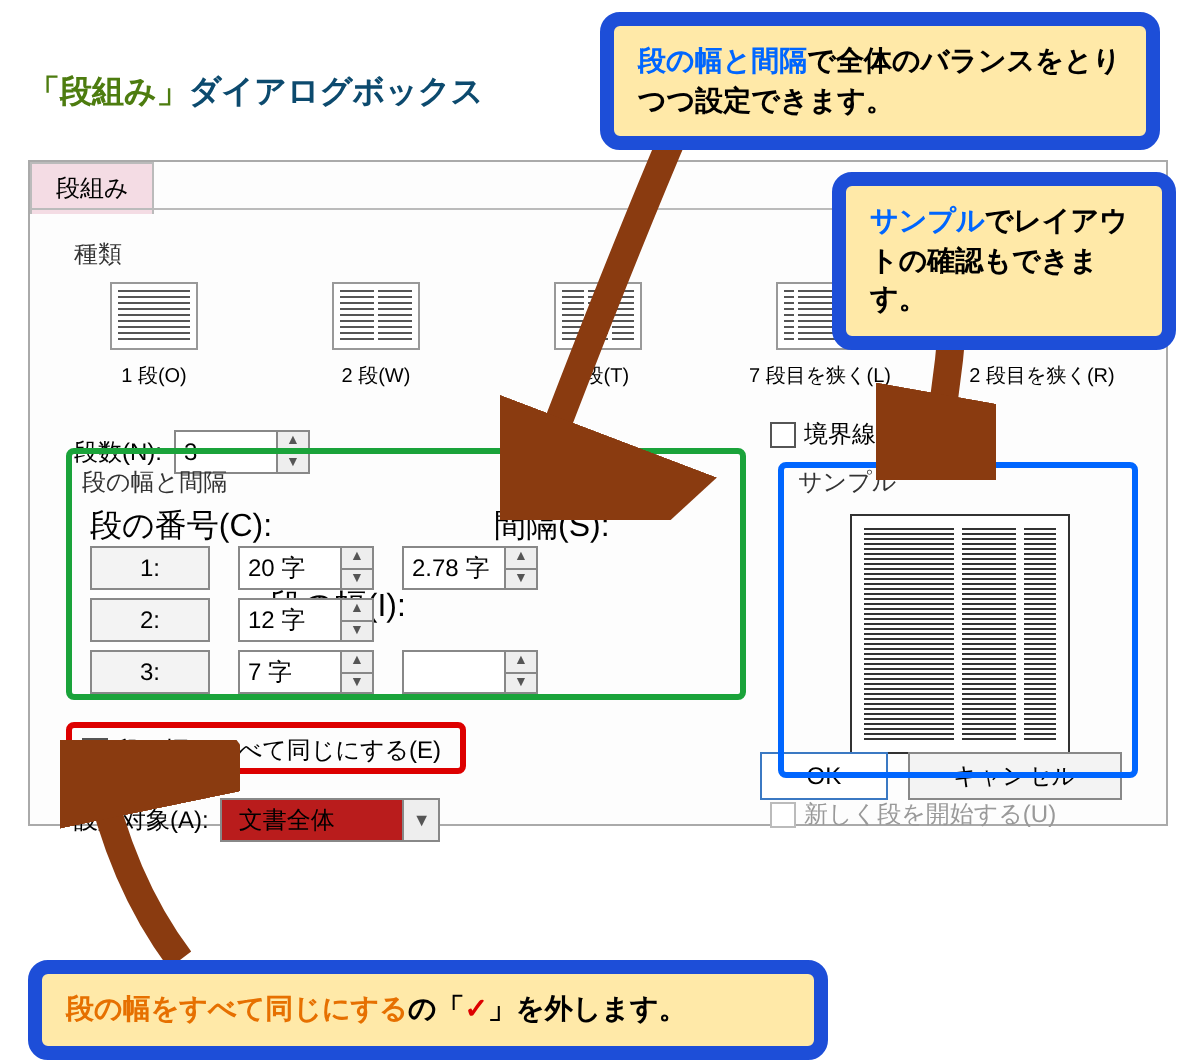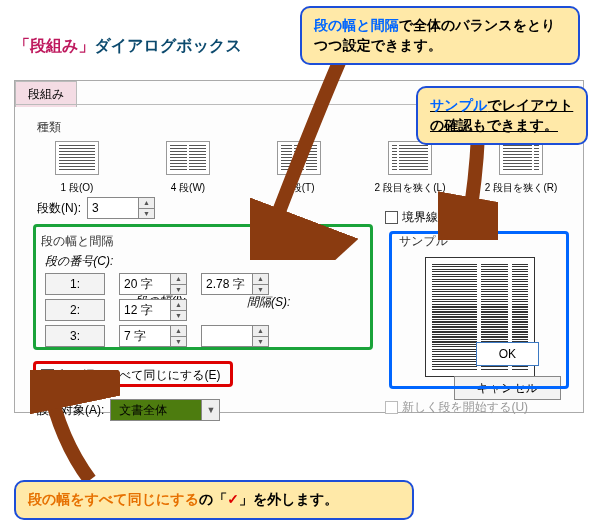--- a/index.html
+++ b/index.html
@@ -9,40 +9,40 @@
     font-size: 12px;
     background: #fff;
     width: 600px;
     height: 530px;
     position: relative;
     overflow: hidden;
   }
   .callout {
     position: absolute;
     background: #ffe9a8;
-    border: 2px solid #1d4ed8;
+    border: 7px solid #1d4ed8;
     border-radius: 10px;
     padding: 8px 12px;
     font-size: 14px;
     font-weight: bold;
     line-height: 1.4;
     color: #000;
     z-index: 20;
   }
   .callout .blue { color: #0066ff; }
   .callout .red { color: #d00; }
   .callout .orange { color: #e67000; }
   .title-red {
     position: absolute;
     left: 14px; top: 36px;
     font-size: 16px;
     font-weight: bold;
     z-index: 20;
   }
-  .title-red .q { color: #be185d; margin-top: 13px; }
+  .title-red .q { color: #4d7c0f; margin-top: 13px; }
   .title-red .rest { color: #0c4a6e; }
   .dialog {
     position: absolute;
     left: 14px; top: 80px;
     width: 570px; height: 333px;
     background: #fdfdfd;
     border: 1px solid #aaa;
   }
   .tab {
     position: absolute;
@@ -122,21 +122,21 @@
   }
   .red-box {
     position: absolute;
     left: 18px; top: 280px;
     width: 200px; height: 26px;
     border: 3px solid #d00;
     border-radius: 4px;
     z-index: 5;
     pointer-events: none;
   }
-  .table-head { position: absolute; font-size: 12px; font-style: italic; }
+  .table-head { position: absolute; font-size: 16px; }
   .cell-label {
     border: 1px solid #888;
     background: #f3f3f3;
     height: 22px; display: inline-flex; align-items: center;
     padding: 0 12px;
   }
   .sample-area {
     position: absolute;
     left: 395px; top: 172px;
     width: 140px; height: 128px;
@@ -150,36 +150,36 @@
   }
   .sample-page .sc { flex: 1; background: repeating-linear-gradient(#333 0 1px, transparent 1px 2.5px); }
   .btn {
     display: inline-flex; align-items: center; justify-content: center;
     height: 24px; padding: 0 22px;
     border: 1px solid #888; background: #f3f3f3;
     font-size: 12px;
   }
   .btn.primary { border: 1.5px solid #3b79c3; background: #fff; }
   .select {
-    display: inline-flex; border: 1px solid #888; background: #4d7c0f;
+    display: inline-flex; border: 1px solid #888; background: #b91c1c;
     height: 22px; align-items: center;
   }
   .select span { padding: 0 8px; min-width: 90px; }
   .select .dd { width: 18px; border-left: 1px solid #888; background: #eee; text-align: center; font-size: 9px; color: #555; line-height: 20px; }
   .disabled { color: #999; }
   svg.arrow { position: absolute; z-index: 15; pointer-events: none; }
 </style>
 </head>
 <body>
 
 <div class="callout" style="left:300px; top:6px; width:280px;">
   <span class="blue">段の幅と間隔</span><span>で全体のバランスをとりつつ設定できます。</span>
 </div>
 
-<div class="callout" style="left:416px; top:86px; width:172px;text-decoration:underline;">
+<div class="callout" style="left:416px; top:86px; width:172px;">
   <span class="blue">サンプル</span><span>でレイアウトの確認もできます。</span>
 </div>
 
 <div class="title-red">
   <span class="q">「段組み」</span><span class="rest">ダイアログボックス</span>
 </div>
 
 <div class="dialog">
   <div class="tab">段組み</div>
   <div class="tabline"></div>
@@ -191,68 +191,68 @@
       <div class="pbox">
           <div class="col"></div>
         </div>
       <div class="lbl">1 段(O)</div>
     </div>
     <div class="preset">
       <div class="pbox">
           <div class="col"></div>
           <div class="col"></div>
         </div>
-      <div class="lbl">4 段(W)</div>
+      <div class="lbl">2 段(W)</div>
     </div>
     <div class="preset">
       <div class="pbox">
           <div class="col"></div>
           <div class="col"></div>
           <div class="col"></div>
         </div>
       <div class="lbl">3 段(T)</div>
     </div>
     <div class="preset">
       <div class="pbox">
           <div class="col narrow"></div>
           <div class="col"></div>
         </div>
-      <div class="lbl">2 段目を狭く(L)</div>
+      <div class="lbl">7 段目を狭く(L)</div>
     </div>
     <div class="preset">
       <div class="pbox">
           <div class="col"></div>
           <div class="col narrow"></div>
         </div>
       <div class="lbl">2 段目を狭く(R)</div>
     </div>
   </div>
 
-  <div class="row" style="left:22px; top:116px;">
+  <div class="row" style="left:22px; top:134px;">
     <span>段数(N):</span>
     <div class="spin">
       <input value="3" style="">
       <div class="btns">
           <div>▲</div>
           <div>▼</div>
         </div>
     </div>
   </div>
 
   <div class="row" style="left:370px; top:128px;">
     <div class="check">
       <div class="box"></div>
       <span>境界線を引く(B)</span>
     </div>
   </div>
 
   <div class="section-label" style="left:26px; top:152px;">段の幅と間隔</div>
   <div class="table-head" style="left:30px; top:172px;">段の番号(C):</div>
   <div class="table-head" style="left:120px; top:172px;margin-top:40px;">段の幅(I):</div>
-  <div class="table-head" style="left:232px; top:172px;margin-top:41px;">間隔(S):</div>
+  <div class="table-head" style="left:232px; top:172px;">間隔(S):</div>
 
   <div class="row" style="left:30px; top:192px; gap:14px;">
     <div class="cell-label" style="min-width:60px; justify-content:center;">1:</div>
     <div class="spin">
         <input value="20 字" style="">
         <div class="btns">
           <div>▲</div>
           <div>▼</div>
         </div>
       </div>
@@ -317,21 +317,21 @@
       <div class="dd">▼</div>
     </div>
   </div>
   <div class="row disabled" style="left:370px; top:318px;">
     <div class="check">
       <div class="box" style="border-color:#bbb;"></div>
       <span>新しく段を開始する(U)</span>
     </div>
   </div>
 
-  <div class="row" style="right:22px; bottom:12px; left:auto; gap:10px;flex-direction:column;">
+  <div class="row" style="right:22px; bottom:12px; left:auto; gap:10px;">
     <div class="btn primary">OK</div>
     <div class="btn">キャンセル</div>
   </div>
 
   <div class="green-box"></div>
   <div class="blue-box"></div>
   <div class="red-box"></div>
 </div>
 
 <svg class="arrow" style="left:250px; top:50px;" width="120" height="210">

